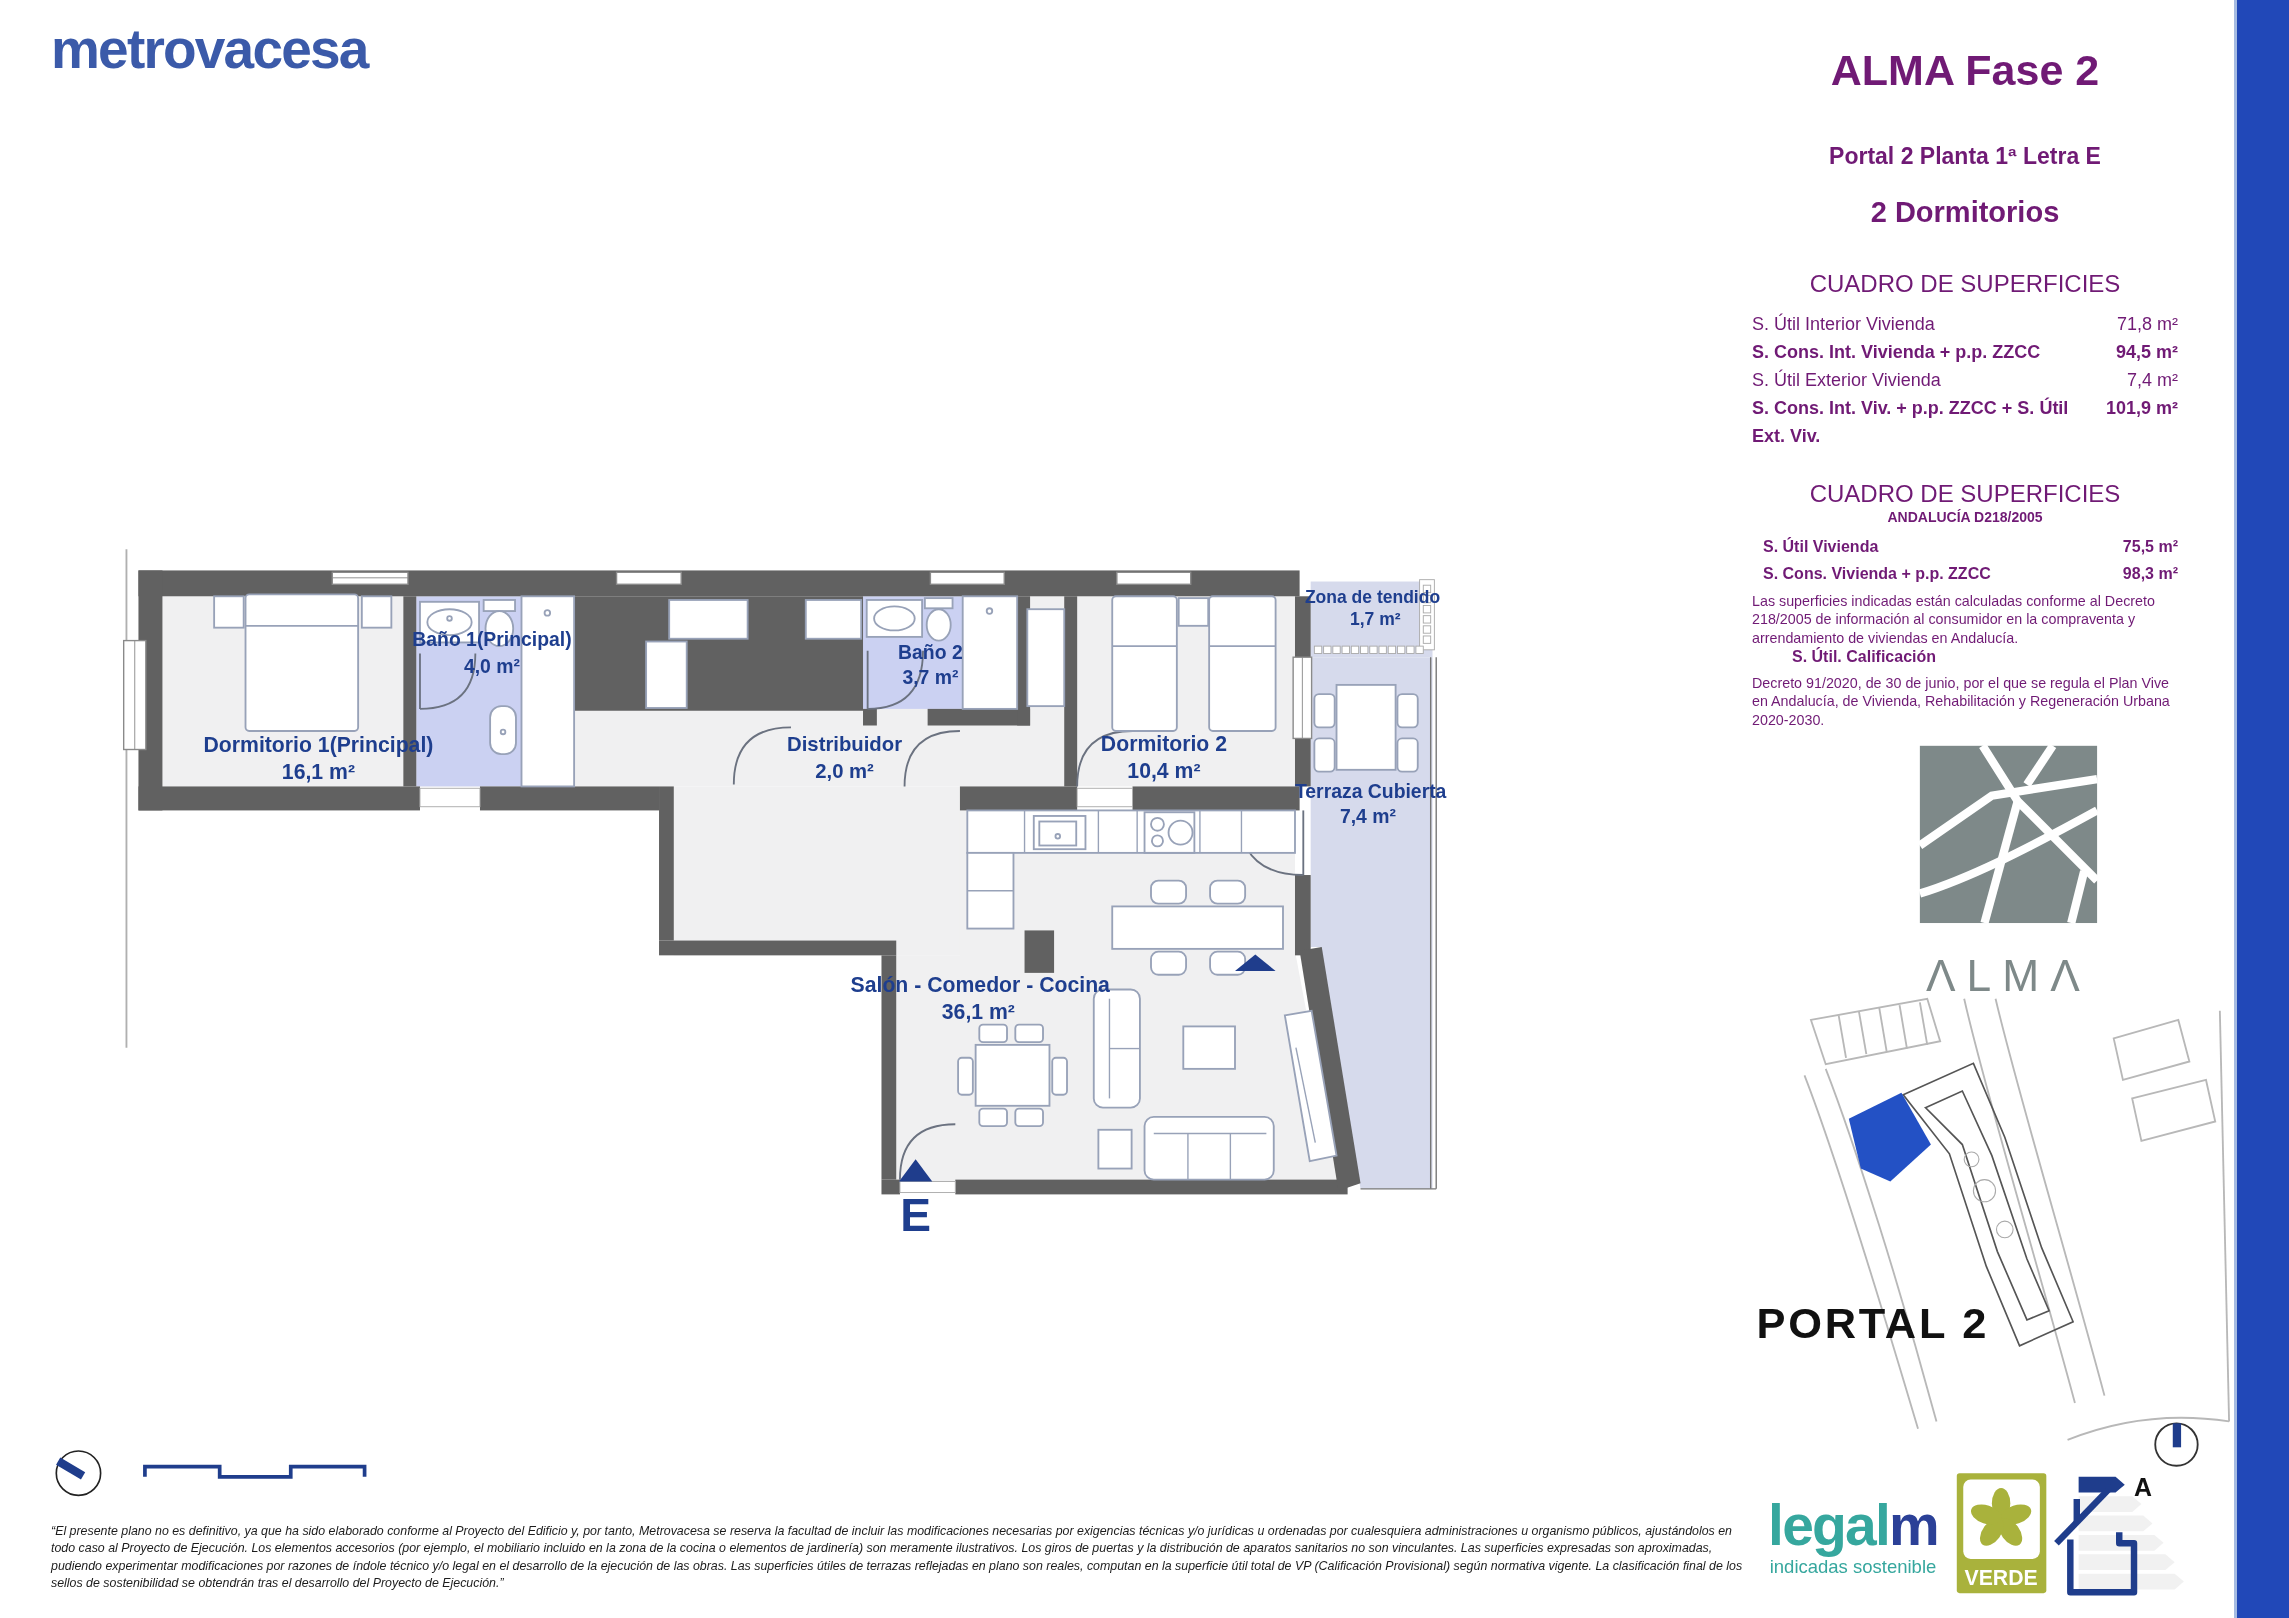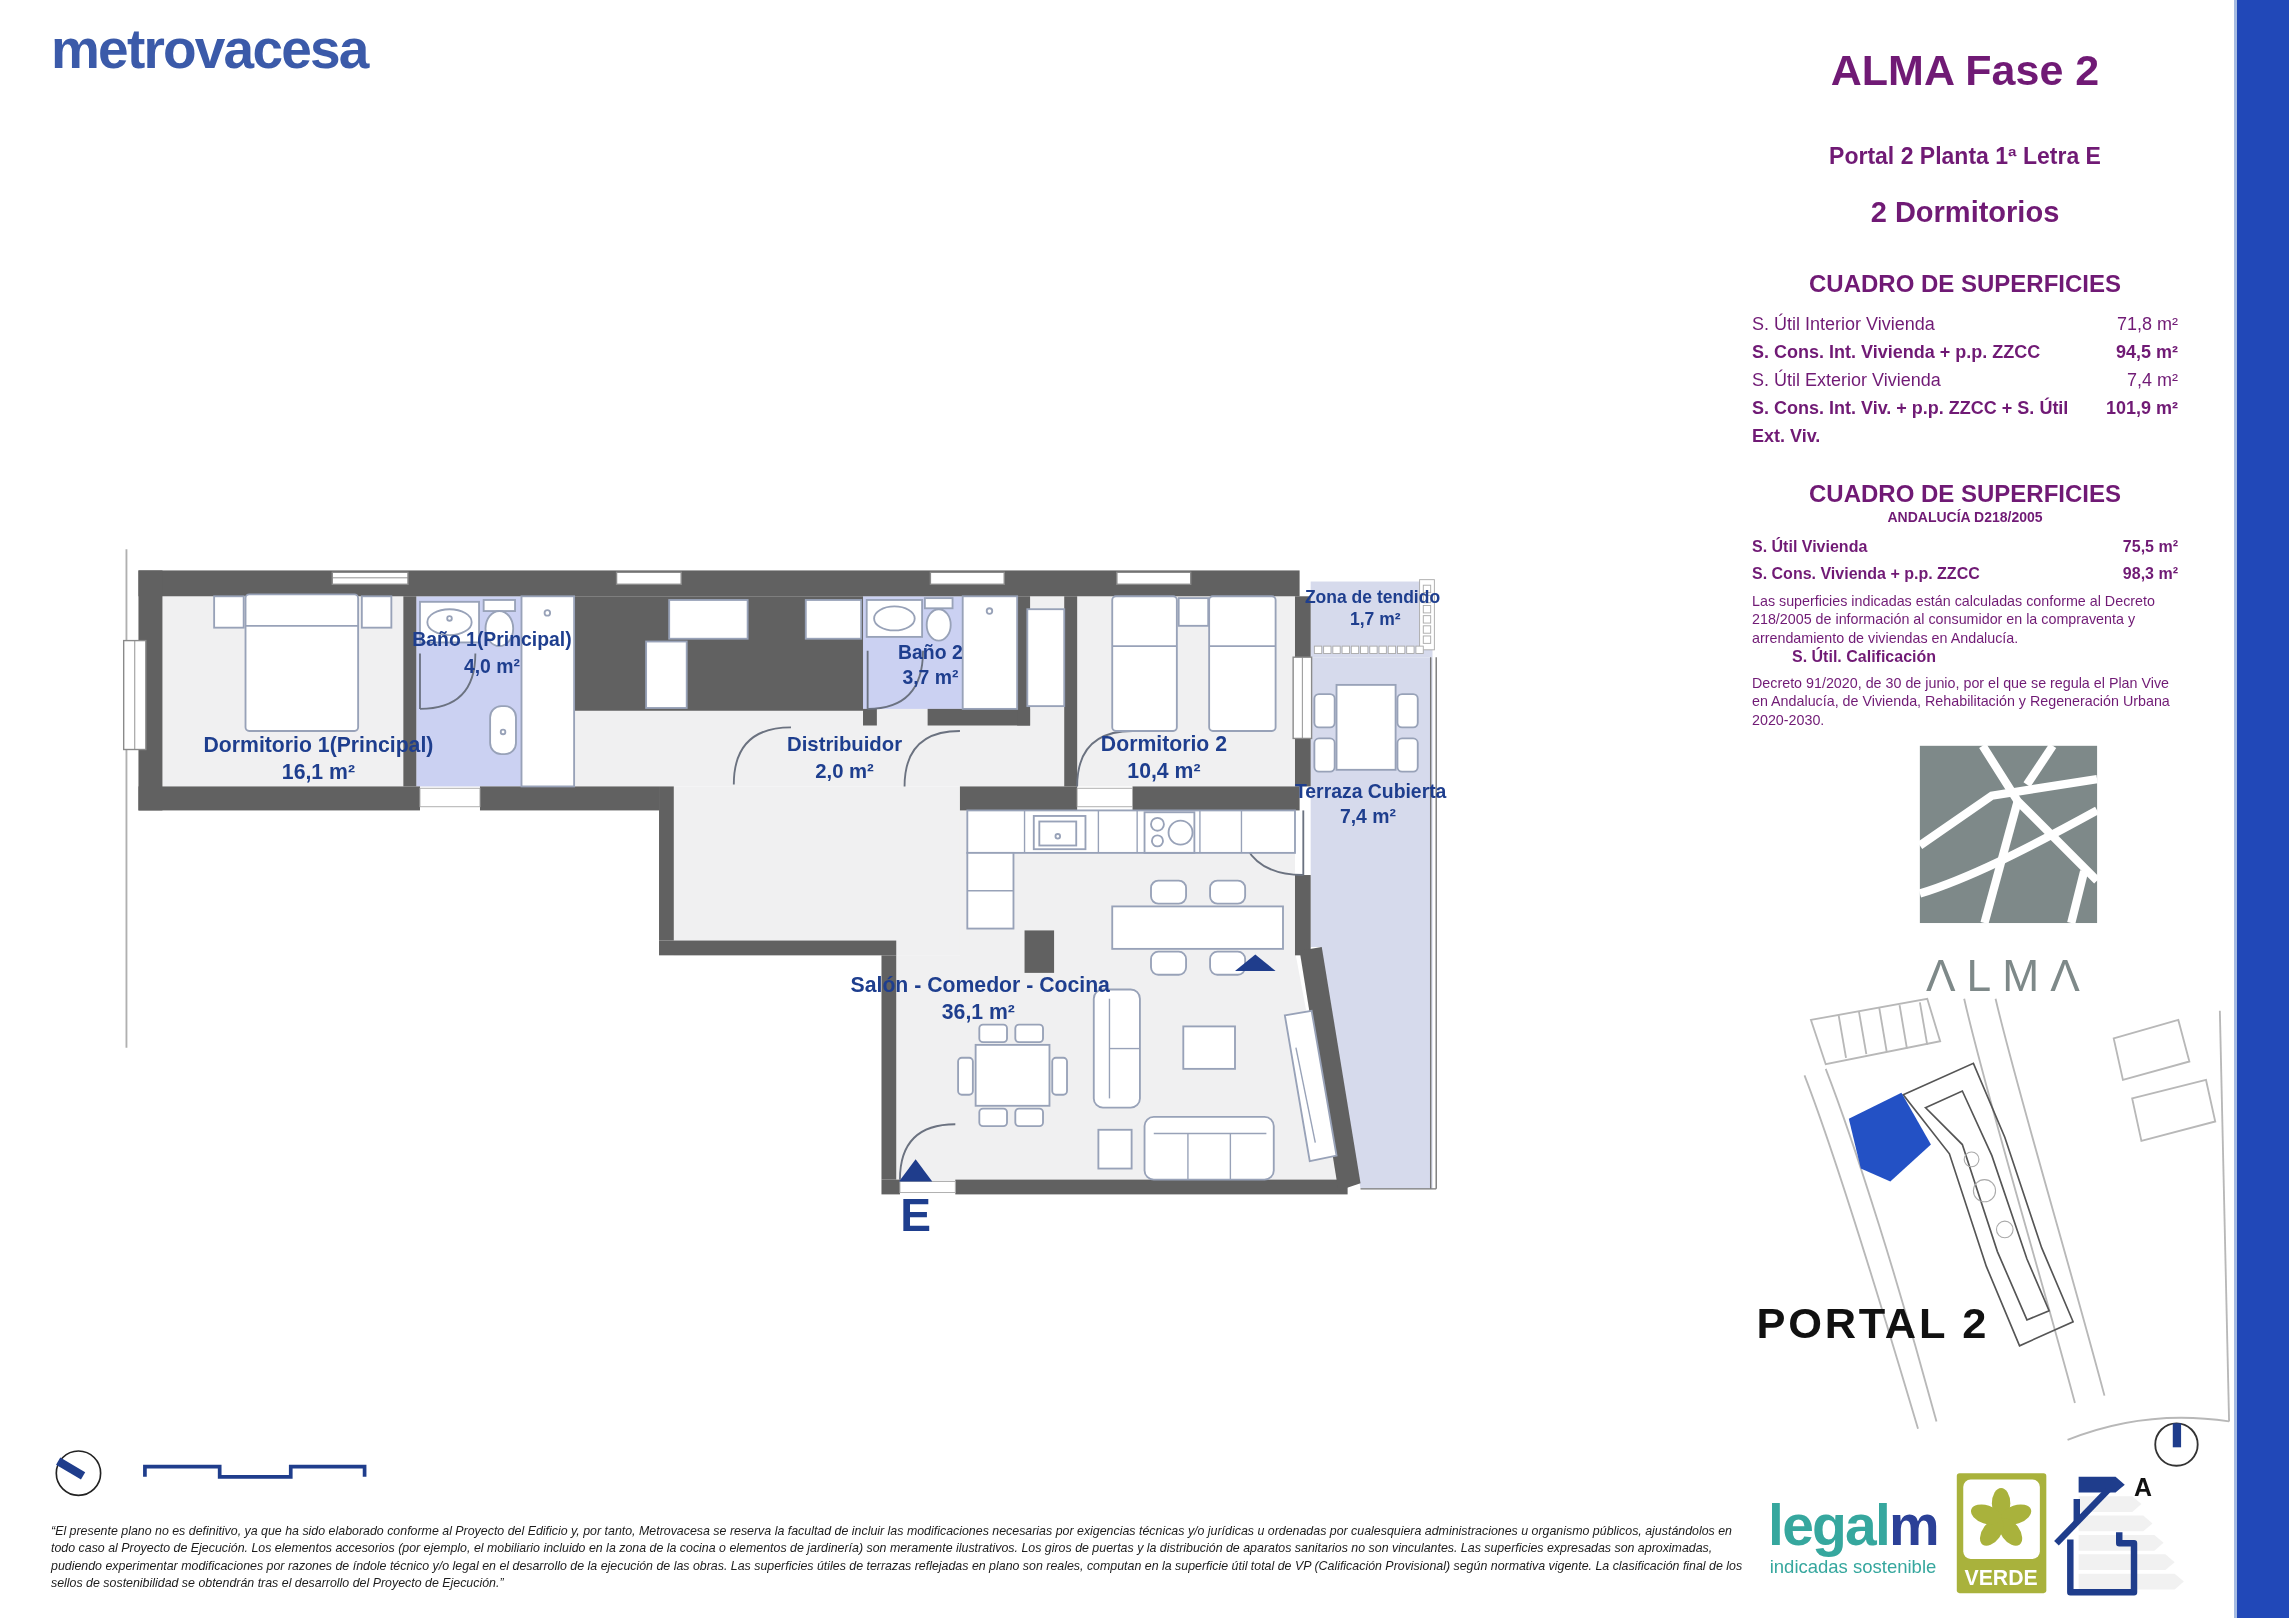--- a/index.html
+++ b/index.html
@@ -22,30 +22,30 @@
   .street{fill:none;stroke:#b8b8b8;stroke-width:2;}
   .bldg{fill:none;stroke:#555555;stroke-width:1.8;}
   
   .brand{left:51px;top:16.6px;font-size:55px;font-weight:700;color:#3b5aa9;letter-spacing:-1.8px;}
   .right-col{left:1752px;top:0;width:426px;height:1367px;color:#701a75;}
   .rc{position:absolute;left:0;width:426px;}
   .center{text-align:center;}
   .title{top:46px;font-size:43px;font-weight:700;}
   .subtitle{top:143px;font-size:23px;font-weight:700;}
   .dorms{top:196px;font-size:29px;font-weight:700;}
-  .thead{font-size:24px;font-weight:700;}
+  .thead{font-size:24px;font-weight:400;}
   .t1head{top:270px;}
   .t1rows{top:311px;}
   .trow{display:flex;justify-content:space-between;align-items:flex-start;font-size:18px;line-height:1.55;}
   .trow .v{white-space:nowrap;}
   .trow.b{font-weight:700;}
   .t2head{top:480px;}
   .t2sub{top:509px;font-size:14px;font-weight:700;}
   .t2rows{top:533px;}
-  .trow2{display:flex;justify-content:space-between;font-size:16px;font-weight:600;line-height:1.7;}
+  .trow2{display:flex;justify-content:space-between;font-size:16px;font-weight:600;line-height:1.7;margin-left:11px;}
   .note{top:592px;font-size:14.3px;line-height:1.28;}
   .calif{top:648px;font-size:16px;font-weight:600;margin-left:40px;}
   .note2{top:674px;font-size:14.3px;line-height:1.28;}
   
   .disclaimer{left:51px;top:1523px;width:1703px;font-size:12.4px;font-style:italic;
               color:#1c1c1c;line-height:1.4;}
   .domum{left:1747px;top:1497px;width:212px;text-align:center;}
   .domum .word{font-size:57px;font-weight:700;letter-spacing:-1.8px;line-height:1;}
   .domum .w1{color:#36a79e;}
   .domum .w2{color:#2b4097;}

